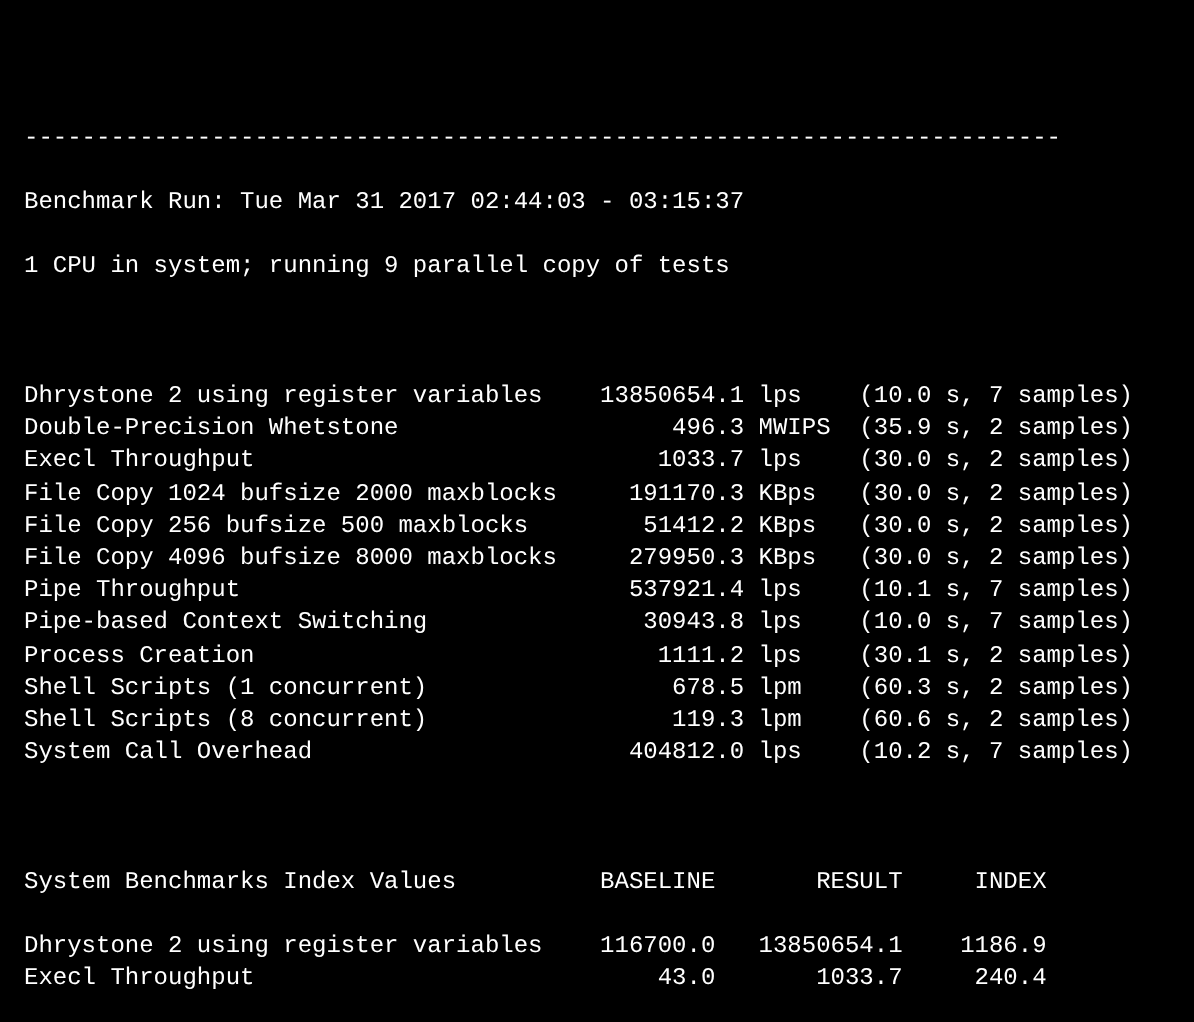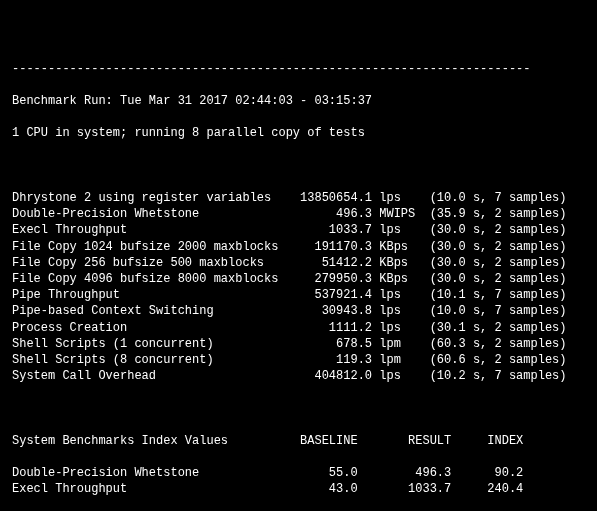--- a/index.html
+++ b/index.html
@@ -17,23 +17,23 @@
     overflow: hidden;
   }
   .row { display: block; }
 </style>
 </head>
 <body>
 
 
 <span class="row">------------------------------------------------------------------------</span>
 <span class="row">Benchmark Run: Tue Mar 31 2017 02:44:03 - 03:15:37</span>
-<span class="row">1 CPU in system; running 8 parallel copy of tests</span>
+<span class="row">1 CPU in system; running 9 parallel copy of tests</span>
 <span class="row"> </span>
 <div id="tests-block"><span class="row">Dhrystone 2 using register variables    13850654.1 lps    (10.0 s, 7 samples)</span><span class="row">Double-Precision Whetstone                   496.3 MWIPS  (35.9 s, 2 samples)</span><span class="row">Execl Throughput                            1033.7 lps    (30.0 s, 2 samples)</span><span class="row">File Copy 1024 bufsize 2000 maxblocks     191170.3 KBps   (30.0 s, 2 samples)</span><span class="row">File Copy 256 bufsize 500 maxblocks        51412.2 KBps   (30.0 s, 2 samples)</span><span class="row">File Copy 4096 bufsize 8000 maxblocks     279950.3 KBps   (30.0 s, 2 samples)</span><span class="row">Pipe Throughput                           537921.4 lps    (10.1 s, 7 samples)</span><span class="row">Pipe-based Context Switching               30943.8 lps    (10.0 s, 7 samples)</span><span class="row">Process Creation                            1111.2 lps    (30.1 s, 2 samples)</span><span class="row">Shell Scripts (1 concurrent)                 678.5 lpm    (60.3 s, 2 samples)</span><span class="row">Shell Scripts (8 concurrent)                 119.3 lpm    (60.6 s, 2 samples)</span><span class="row">System Call Overhead                      404812.0 lps    (10.2 s, 7 samples)</span></div>
 <span class="row"> </span>
 <span class="row" id="index-header-row">System Benchmarks Index Values          BASELINE       RESULT     INDEX</span>
-<div id="indexes-block"><span class="row">Double-Precision Whetstone                  55.0        496.3      90.2</span><span class="row">Execl Throughput                            43.0       1033.7     240.4</span></div>
+<div id="indexes-block"><span class="row">Dhrystone 2 using register variables    116700.0   13850654.1    1186.9</span><span class="row">Execl Throughput                            43.0       1033.7     240.4</span></div>
 
 
 
 
 
 
 </body></html>

